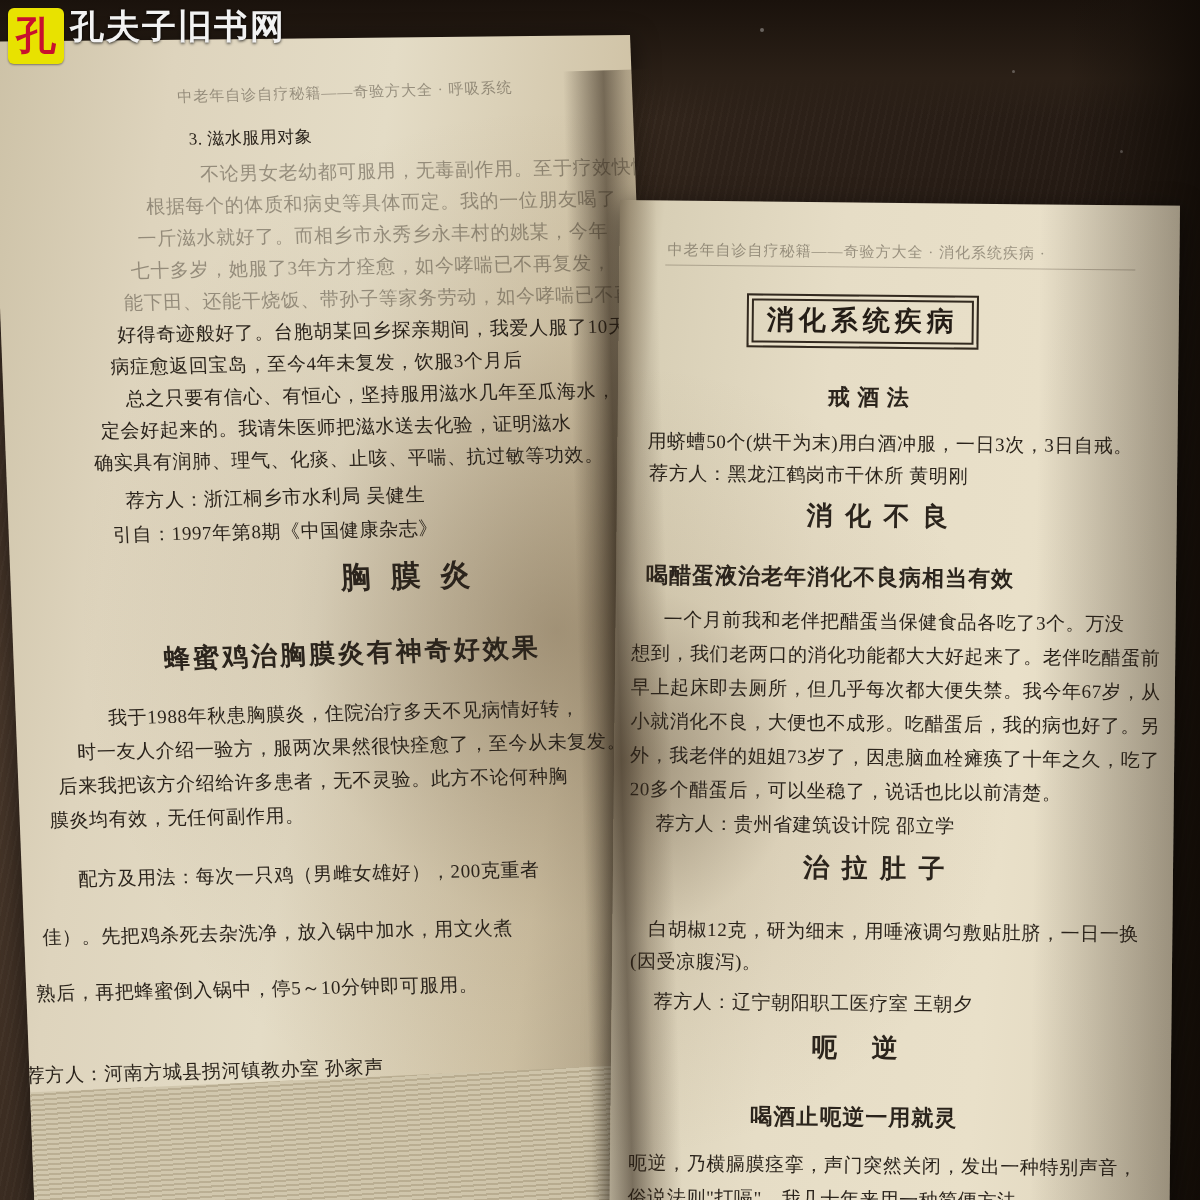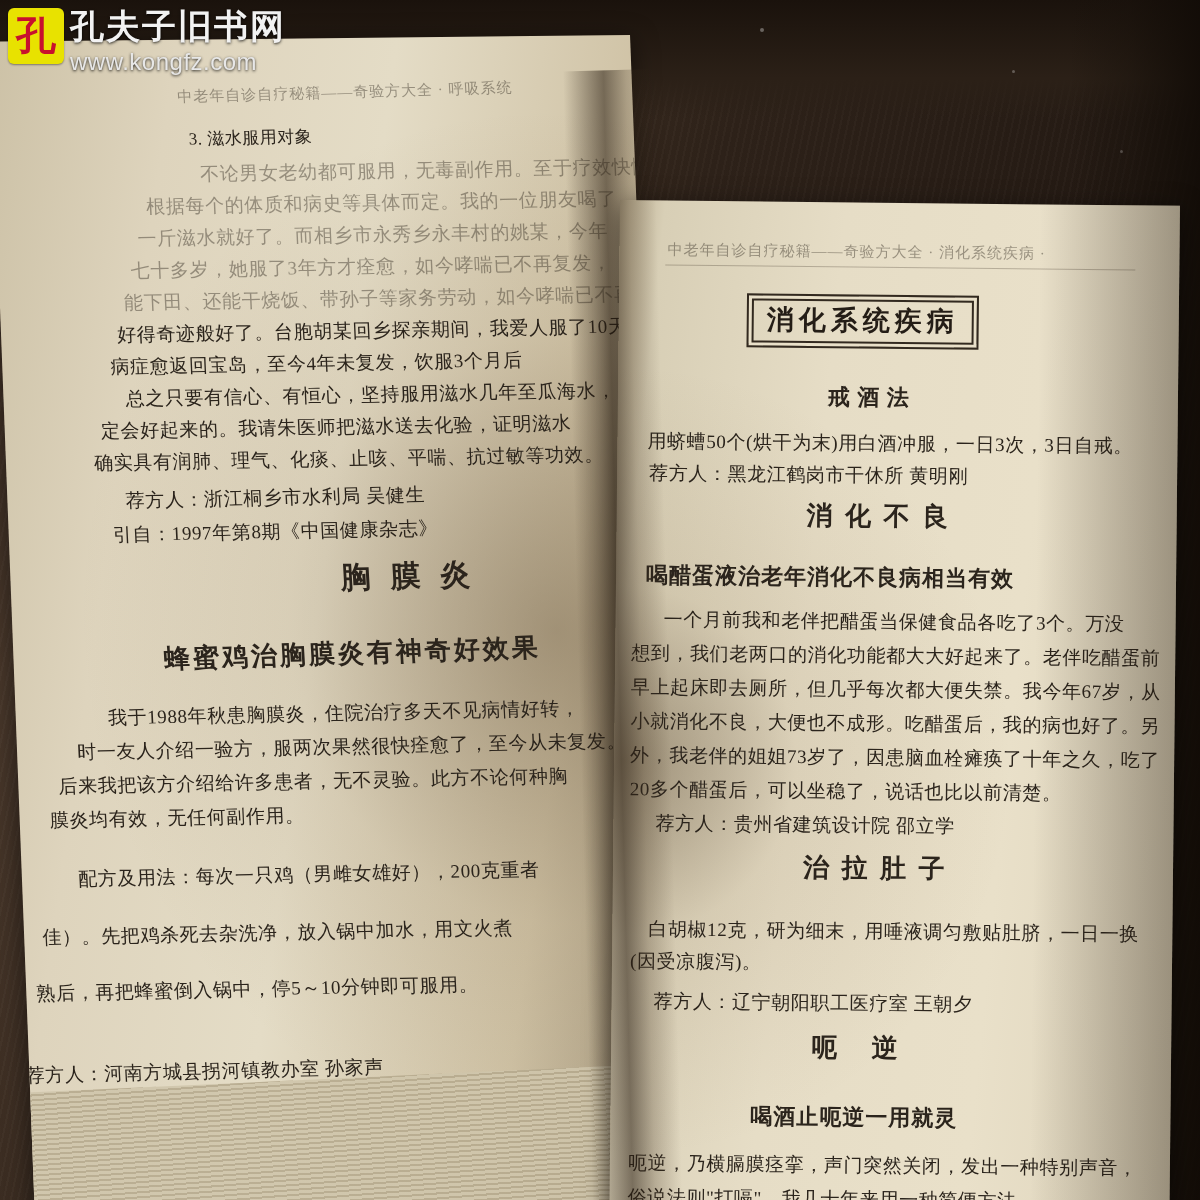--- a/index.html
+++ b/index.html
@@ -298,17 +298,16 @@
   </div>
 
   <div class="dust" style="left:760px; top:28px; width:4px; height:4px; opacity:0.6;"></div>
   <div class="dust" style="left:1012px; top:70px; width:3px; height:3px; opacity:0.5;"></div>
   <div class="dust" style="left:1120px; top:150px; width:3px; height:3px; opacity:0.4;"></div>
 
   <div class="wm">
     <div class="wm-logo">孔</div>
     <div>
       <div class="wm-cn">孔夫子旧书网</div>
-      <div class="wm-url">www.kongfz.com</div>
     </div>
   </div>
 
 </div>
 
 </body></html>

